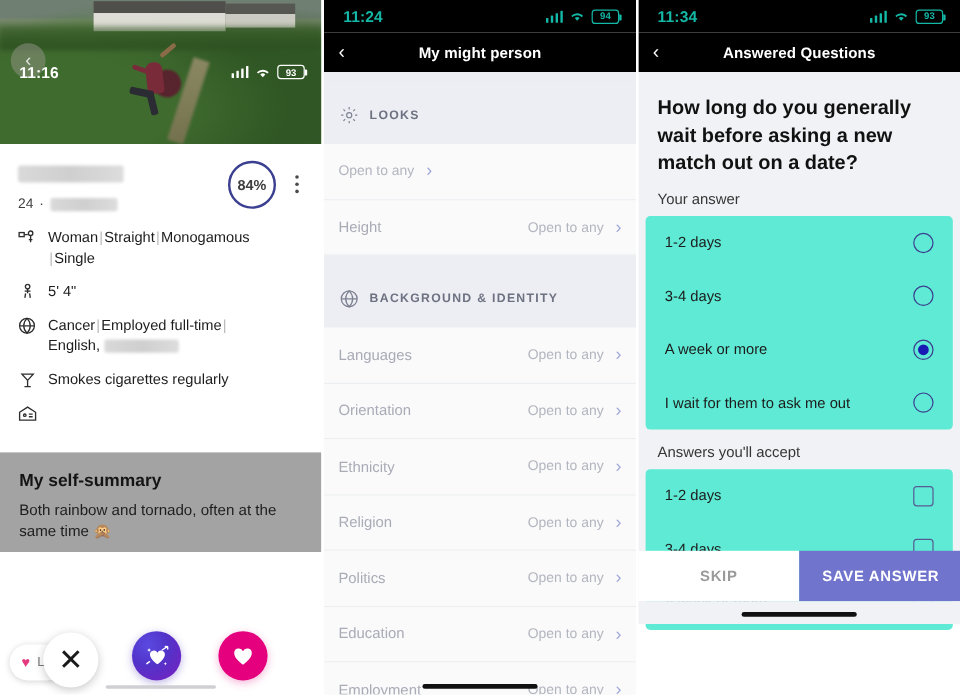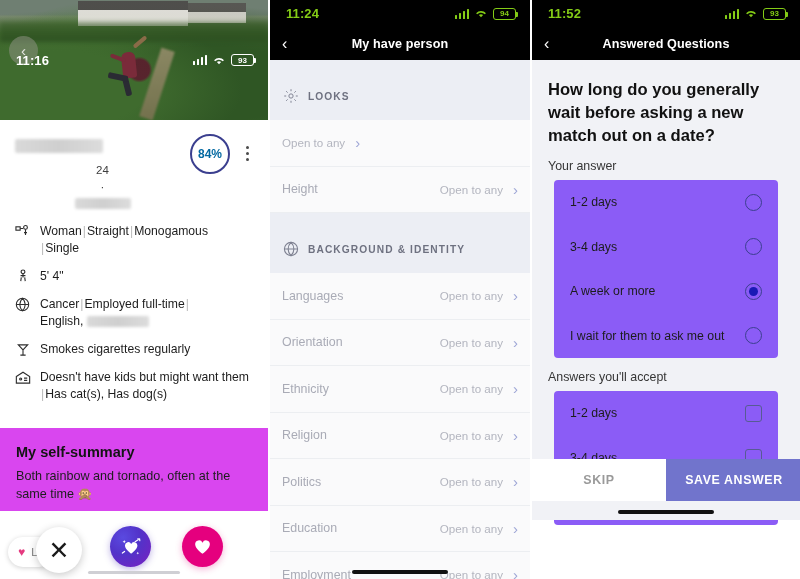--- a/index.html
+++ b/index.html
@@ -14,21 +14,21 @@
   .panel-1 { width: 268px; }
   .panel-2 { width: 262px; border-left: 2px solid #fff; }
   .panel-3 { width: 270px; border-left: 2px solid #fff; }
 
   
   .statusbar {
     height: 27px; display: flex; align-items: center;
     justify-content: space-between; padding: 0 14px 0 16px;
     position: relative; z-index: 5;
   }
-  .statusbar.dark { background: #000; color: #84cc16; }
+  .statusbar.dark { background: #000; color: #14b8a6; }
   .statusbar.photo { background: transparent; color: #fff; }
   .sb-time { font-size: 13px; font-weight: bold; letter-spacing: .1px; }
   .sb-right { display: flex; align-items: center; gap: 5px; }
   .sig { display: flex; align-items: flex-end; gap: 1.5px; height: 10px; }
   .sig i { display: block; width: 2.5px; background: currentColor; border-radius: .5px; }
   .sig i:nth-child(1) { height: 4px; }
   .sig i:nth-child(2) { height: 6px; }
   .sig i:nth-child(3) { height: 8px; }
   .sig i:nth-child(4) { height: 10px; }
   .wifi { width: 14px; height: 11px; position: relative; }
@@ -110,39 +110,39 @@
     display: flex; align-items: flex-start; padding: 14px 13px 6px 15px;
   }
   .prof-names { flex: 1; padding-top: 2px; }
   .redact {
     display: inline-block; height: 13px; border-radius: 2px;
     background: linear-gradient(90deg,#d9d9d9,#cfcfcf,#dcdcdc);
     filter: blur(1.4px); color: transparent; vertical-align: middle;
   }
   .name-redact { width: 88px; height: 14px; }
   .loc-redact { width: 56px; height: 11px; }
-  .prof-age { font-size: 11.5px; color: #3d3d3d; margin-top: 10px; display: flex; align-items: center; gap: 5px; flex-direction: column; }
+  .prof-age { font-size: 11.5px; color: #3d3d3d; margin-top: 10px; display: flex; align-items: center; gap: 5px; }
   .pct-ring {
     width: 40px; height: 40px; border-radius: 50%;
     border: 2px solid #3b3f8f; display: flex; align-items: center;
-    justify-content: center; font-size: 12px; font-weight: bold; color: #0369a1;
+    justify-content: center; font-size: 12px; font-weight: bold; color: #404040;
     margin-right: 9px; flex: none;
   }
   .kebab { width: 16px; display: flex; flex-direction: column; align-items: center; gap: 3px; padding-top: 12px; flex: none; }
   .kebab span { width: 3px; height: 3px; border-radius: 50%; background: #4a4a4a; }
 
   .facts { padding: 8px 12px 10px 14px; }
   .fact { display: flex; gap: 9px; margin-bottom: 11px; align-items: flex-start; }
   .fact .fi { width: 17px; flex: none; display: flex; justify-content: center; padding-top: 1px; color: #2e2e2e; }
   .fact .ft { font-size: 12.2px; line-height: 17px; color: #1d1d1d; }
   .sep { color: #b9b9b9; padding: 0 1px; }
   .inline-redact { width: 62px; height: 11px; }
 
   .selfsum {
-    background: #d946ef; padding: 16px 16px 8px 16px; margin-top: 4px;
+    background: #a3a3a3; padding: 16px 16px 8px 16px; margin-top: 4px;
   }
   .selfsum h3 { font-size: 14.5px; color: #141414; margin-bottom: 7px; font-weight: bold; }
   .selfsum p { font-size: 12.6px; line-height: 18px; color: #1d1d1d; }
   .like-pill {
     position: absolute; left: 8px; bottom: 12px;
     height: 30px; border-radius: 16px; background: #fff;
     box-shadow: 0 1px 5px rgba(0,0,0,.18);
     display: flex; align-items: center; gap: 6px; padding: 0 14px 0 10px;
     font-size: 11px; color: #7a7a7a;
   }
@@ -204,21 +204,21 @@
     width: 96px; height: 4px; border-radius: 3px; background: #111;
   }
 
   
   .p3-body { background: #f1f2f6; height: 460px; position: relative; }
   .q-title {
     padding: 18px 16px 0 16px; font-size: 16.6px; line-height: 23px;
     font-weight: bold; color: #111;
   }
   .q-sub { padding: 12px 16px 7px 16px; font-size: 12.4px; color: #363636; }
-  .ans-card { background: #8b5cf6; margin: 0 22px; border-radius: 4px; overflow: hidden; }
+  .ans-card { background: #5eead4; margin: 0 6px; border-radius: 4px; overflow: hidden; }
   .ans-row {
     height: 44.5px; display: flex; align-items: center;
     padding: 0 16px 0 16px;
   }
   .ans-row .ar-label { flex: 1; font-size: 12.3px; color: #1c1c1c; }
   .radio {
     width: 17px; height: 17px; border-radius: 50%;
     border: 1.6px solid #3b3f8f; flex: none;
     display: flex; align-items: center; justify-content: center;
   }
@@ -363,23 +363,20 @@
         </div>
 
         <div class="fact">
           <div class="fi">
             <svg width="16" height="15" viewBox="0 0 17 16" fill="none" stroke="currentColor" stroke-width="1.2">
                 <path d="M1.4 7 8.5 2.4 15.6 7v7H1.4V7Z"></path>
                 <circle cx="6" cy="9.6" r="1.1"></circle>
                 <path d="M9.6 8.6h3.4M9.6 11h3.4"></path>
               </svg>
           </div>
-          <div class="ft">
-            <span>Doesn't have kids but might want them</span><br><span class="sep">|</span><span>Has cat(s), Has dog(s)</span>
-          </div>
         </div>
 
 
       </div>
 
       <div class="selfsum">
         <h3>My self-summary</h3>
         <p>Both rainbow and tornado, often at the same time 🙊</p>
       </div>
     </div>
@@ -429,21 +426,21 @@
             </svg>
         </span>
         <span class="batt">
             <span>94</span>
           </span>
       </div>
     </div>
 
     <div class="navbar">
       <span class="nb-back"><span>‹</span></span>
-      <span class="nb-title">My have person</span>
+      <span class="nb-title">My might person</span>
     </div>
 
     <div class="p2-scroll">
       <div class="sec-gap"></div>
 
       <div class="sec-head">
         <span class="sh-ic">
           <svg width="16" height="16" viewBox="0 0 18 18" fill="none" stroke="currentColor" stroke-width="1.1">
               <circle cx="9" cy="9" r="2.4"></circle>
               <path d="M9 1.4v2.2M9 14.4v2.2M1.4 9h2.2M14.4 9h2.2M3.6 3.6l1.6 1.6M12.8 12.8l1.6 1.6M14.4 3.6l-1.6 1.6M5.2 12.8l-1.6 1.6"></path>
@@ -509,21 +506,21 @@
         <span class="pr-val">Open to any</span>
         <span class="pr-chev">›</span>
       </div>
     </div>
 
     <div class="p2-home"></div>
   </div>
 
   <div class="panel panel-3">
     <div class="statusbar dark">
-      <div class="sb-time">11:52</div>
+      <div class="sb-time">11:34</div>
       <div class="sb-right">
         <span class="sig">
             <i></i>
             <i></i>
             <i></i>
             <i></i>
           </span>
         <span class="wifi">
           <svg viewBox="0 0 16 12" width="14" height="11">
               <path d="M8 10.4 5.6 7.8a3.6 3.6 0 0 1 4.8 0Z" fill="currentColor"></path>

